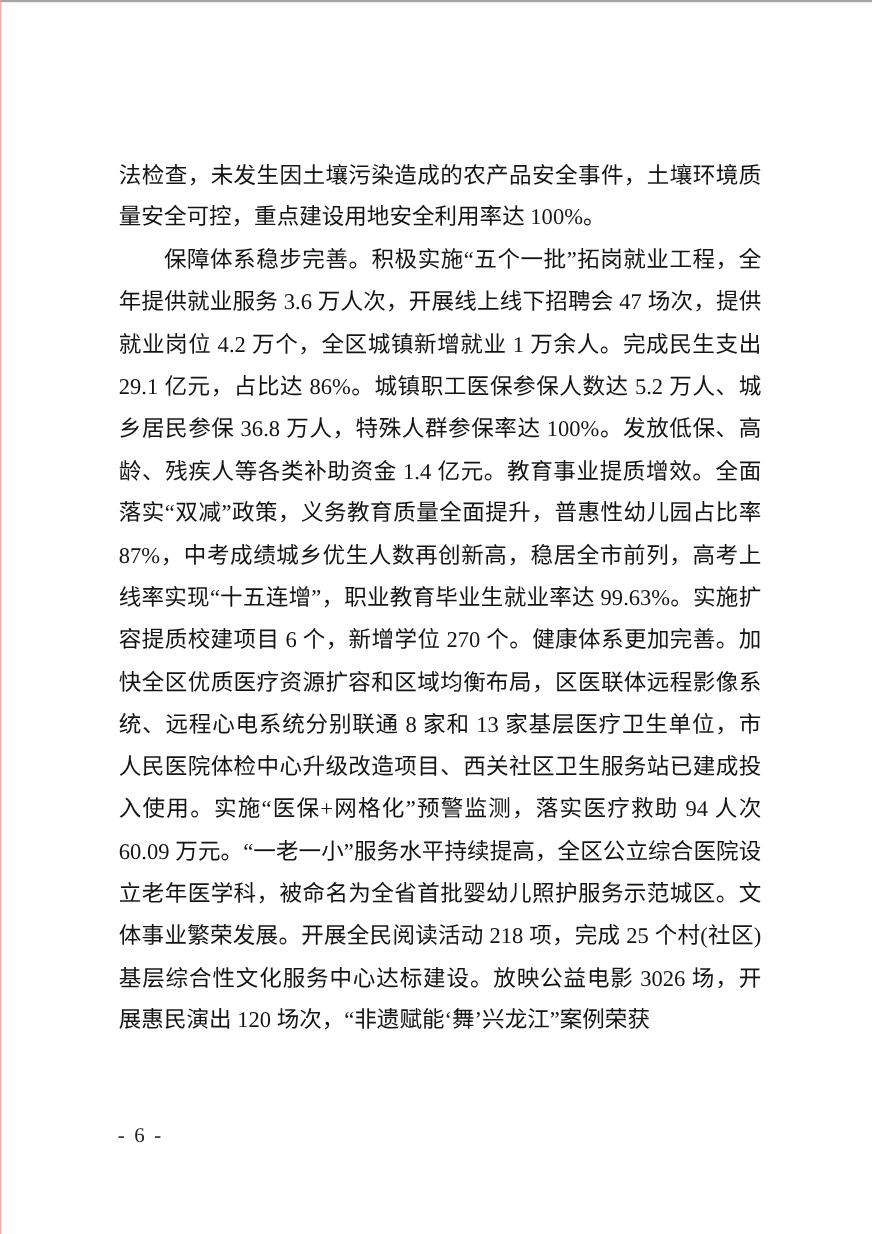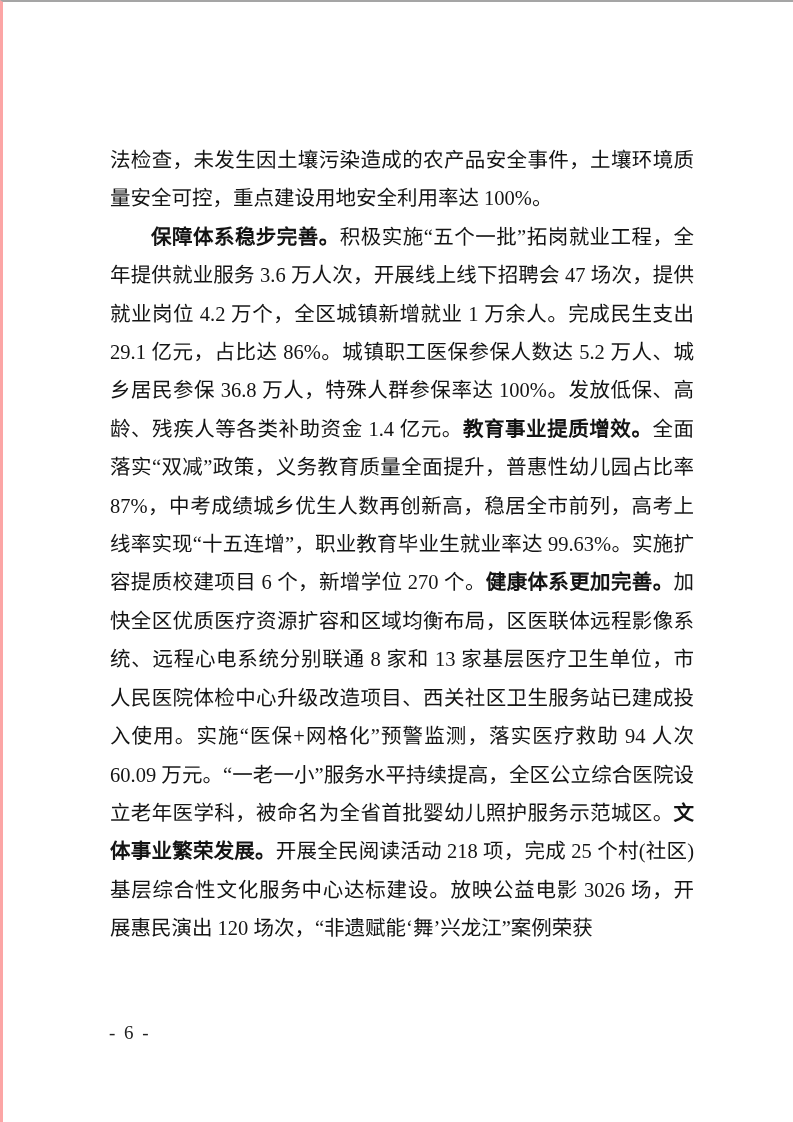--- a/index.html
+++ b/index.html
@@ -7,21 +7,21 @@
     padding: 0;
     background: #ffffff;
   }
   .page {
     position: relative;
     width: 793px;
     height: 1122px;
     background: #ffffff;
     box-sizing: border-box;
     border-top: 2px solid #a5a5a5;
-    border-left: 3px solid #fca5a5;
+    border-left: 1px solid #fca5a5;
     overflow: hidden;
     font-family: "Liberation Serif", "DejaVu Serif", serif;
     color: #141414;
   }
   .content {
     position: absolute;
     left: 107px;
     top: 139px;
     width: 584px;
     font-size: 20.5px;
@@ -33,21 +33,21 @@
     margin: 0;
     padding: 0;
   }
   p.indent {
     text-indent: 2em;
   }
   .section-heading {
     font-weight: bold;
   }
   .runin {
-    font-weight: bold;
+    font-weight: normal;
     margin-top: 16px;
   }
   .page-number {
     position: absolute;
     left: 106px;
     top: 1020px;
     font-size: 19px;
     letter-spacing: 2px;
     color: #222222;
   }

